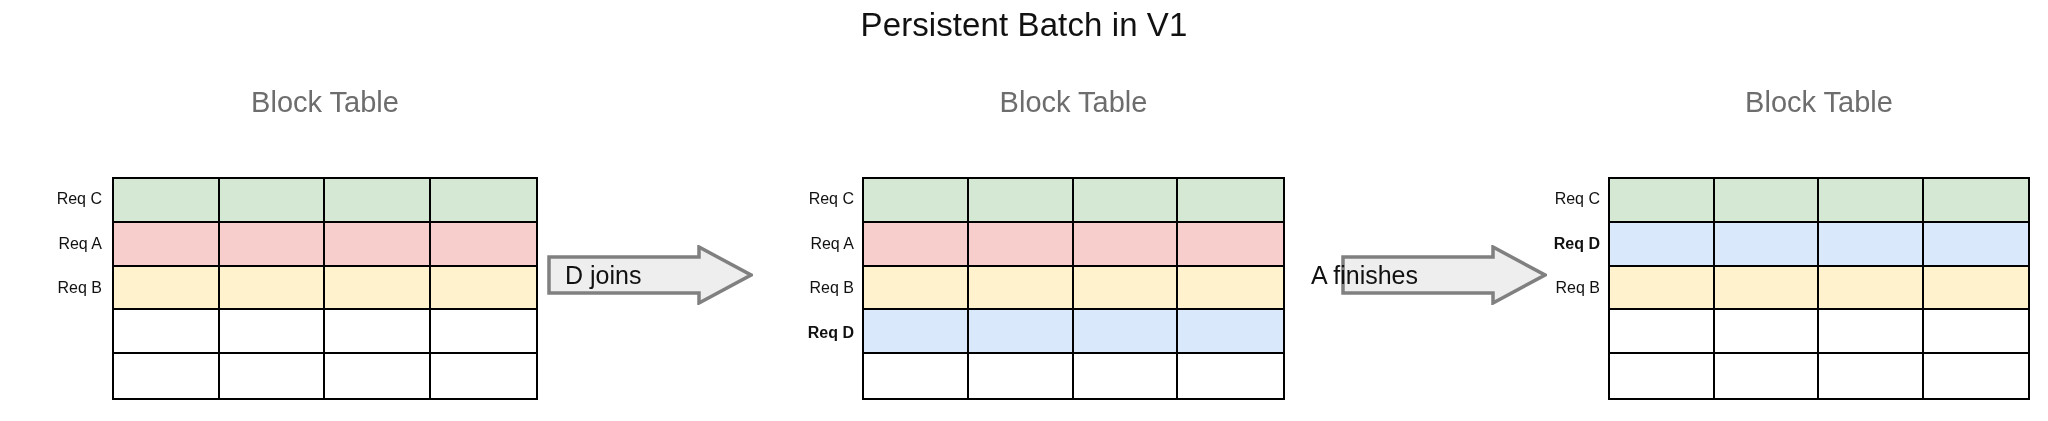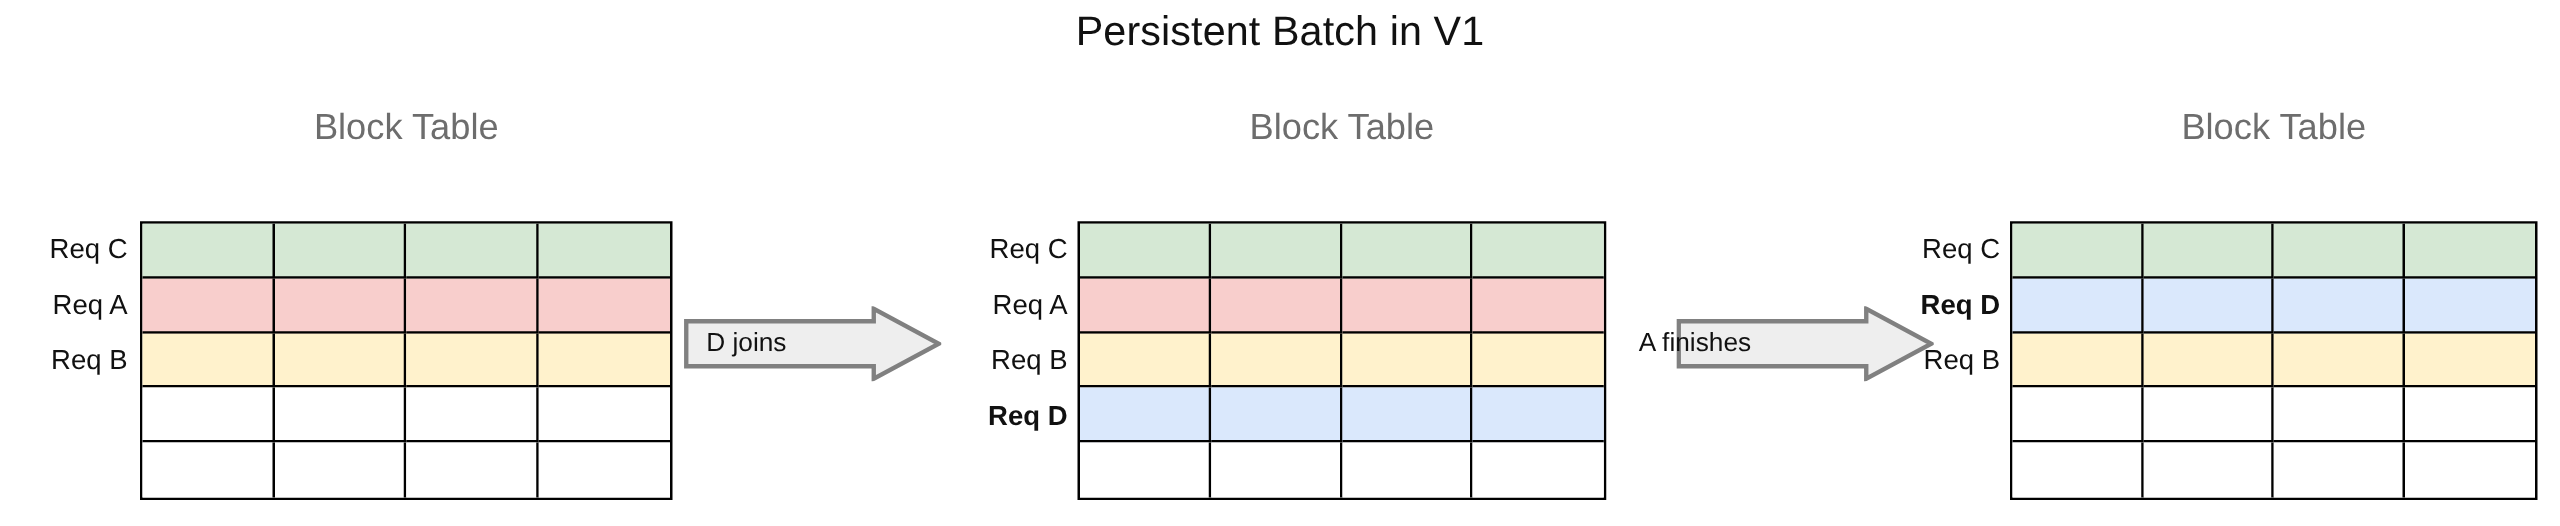--- a/index.html
+++ b/index.html
@@ -35,21 +35,21 @@
 
   .row-labels{
     position:absolute;
     top:177px;
     text-align:right;
     width:110px;
   }
   .row-label{
     height:44.6px;
     line-height:44.6px;
-    font-size:22px;
+    font-size:16px;
     color:#111111;
     white-space:nowrap;
     padding-right:8px;
     box-sizing:border-box;
   }
   .row-label.bold{font-weight:bold;}
 
   .grid{
     position:absolute;
     top:177px;
@@ -73,21 +73,21 @@
   .arrow svg{display:block;}
   .arrow-label{
     position:absolute;
     top:0;left:0;
     height:100%;
     display:flex;
     align-items:center;
     justify-content:flex-start;
     padding-left:18px;
     box-sizing:border-box;
-    font-size:21px;
+    font-size:25px;
     color:#111111;
     white-space:nowrap;
     pointer-events:none;
   }
 </style>
 </head>
 <body>
 
 <div id="stage">
 

